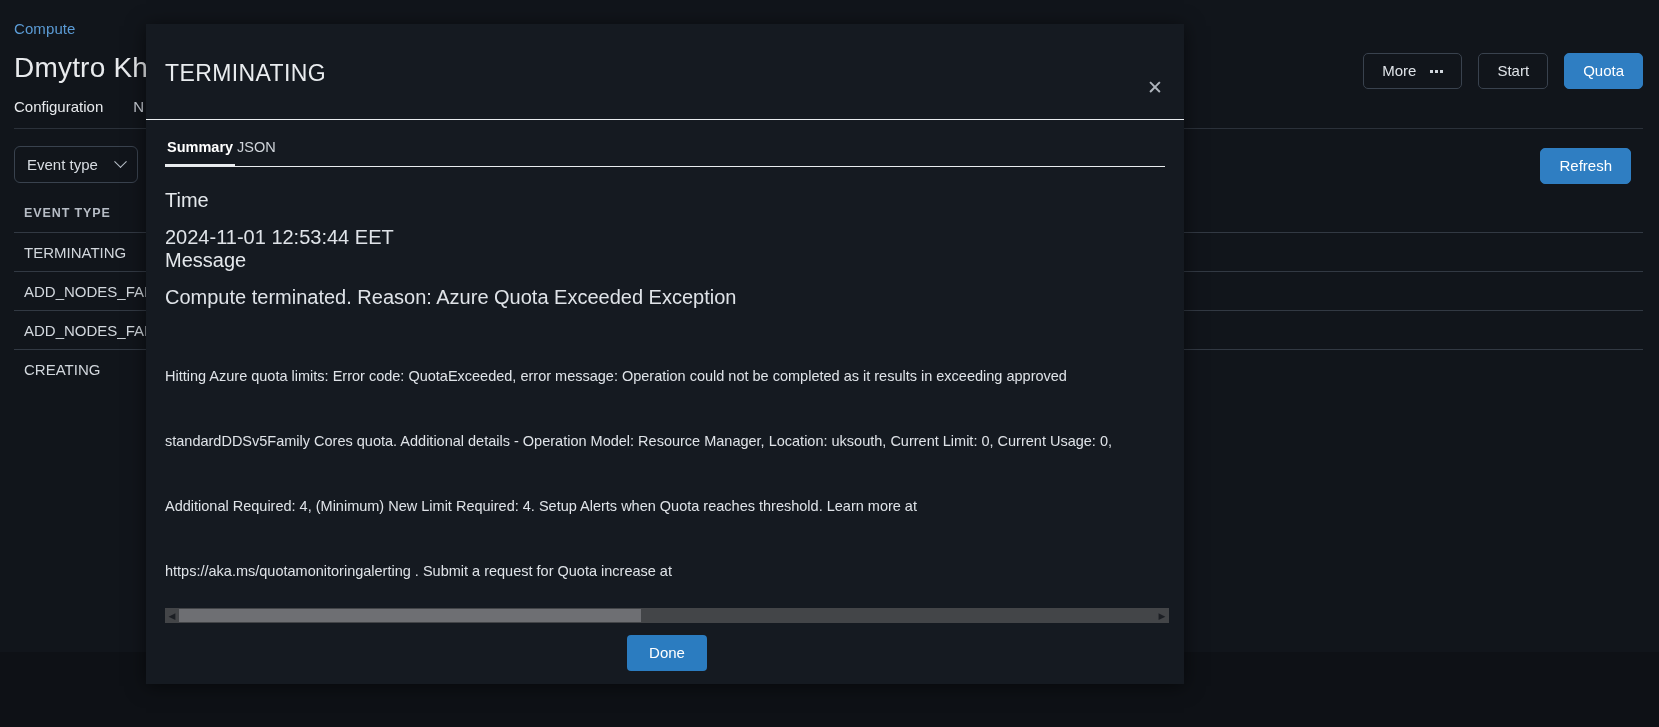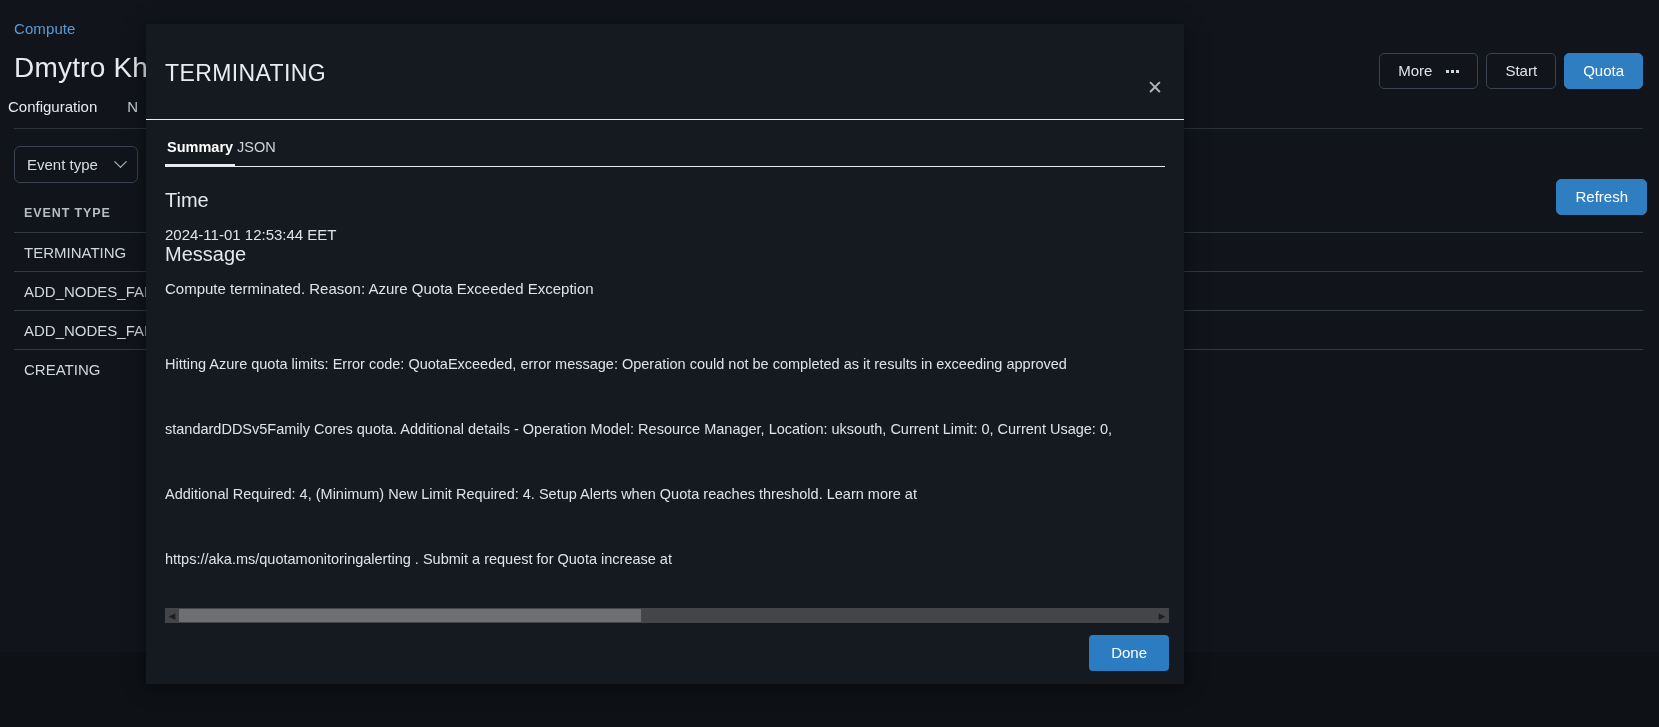--- a/index.html
+++ b/index.html
@@ -38,21 +38,21 @@
     left: 14px;
     top: 52px;
     font-size: 28px;
     font-weight: 400;
     color: #e8eaed;
     letter-spacing: .2px;
     white-space: nowrap;
   }
   .tabs-row {
     position: absolute;
-    left: 8px;
+    left: 14px;
     top: 98px;
     display: flex;
     gap: 30px;
     align-items: flex-end;
   }
   .tab-item {
     font-size: 15px;
     color: #c8cdd4;
     padding-bottom: 9px;
     white-space: nowrap;
@@ -66,21 +66,21 @@
     right: 16px;
     top: 128px;
     height: 1px;
     background: #2b313a;
   }
   .top-actions {
     position: absolute;
     right: 16px;
     top: 53px;
     display: flex;
-    gap: 8px;
+    gap: 16px;
     align-items: center;
   }
   .btn {
     font-size: 15px;
     border-radius: 5px;
     padding: 8px 18px;
     white-space: nowrap;
     line-height: 18px;
   }
   .btn-outline {
@@ -104,23 +104,22 @@
     align-items: center;
   }
   .dots-icon i {
     display: block;
     width: 3px;
     height: 3px;
     background: #cfd5dc;
   }
   .refresh-btn {
     position: absolute;
-    right: 12px;
+    right: 28px;
     top: 148px;
-    margin-top: 31px;
   }
 
   
   .filter-select {
     position: absolute;
     left: 14px;
     top: 146px;
     width: 124px;
     height: 37px;
     border: 1px solid #39424e;
@@ -238,21 +237,21 @@
     bottom: 0;
   }
   .sec-head {
     font-size: 20px;
     font-weight: 400;
     color: #e4e8ec;
     margin: 0 0 14px 0;
   }
   .sec-head.m2 { }
   .sec-value {
-    font-size: 15px;
+    font-size: 20px;
     color: #dfe3e8;
   }
   .sec-value.bold { font-weight: normal; }
 
   .help-block {
     margin-top: 14px;
     width: 1004px;
     font-size: 14.5px;
     line-height: 21.6px;
     color: #dfe3e8;
@@ -287,21 +286,21 @@
     flex: none;
   }
   .hscroll .track-rest { flex: 1; }
 
   .modal-footer {
     position: absolute;
     left: 0;
     right: 18px;
     top: 446px;
     display: flex;
-    justify-content: flex-end;
+    justify-content: center;
     width: 1004px;
   }
   .done-btn {
     background: #2b7cc0;
     color: #ffffff;
     font-size: 15px;
     border-radius: 4px;
     padding: 9px 22px;
     line-height: 18px;
   }

